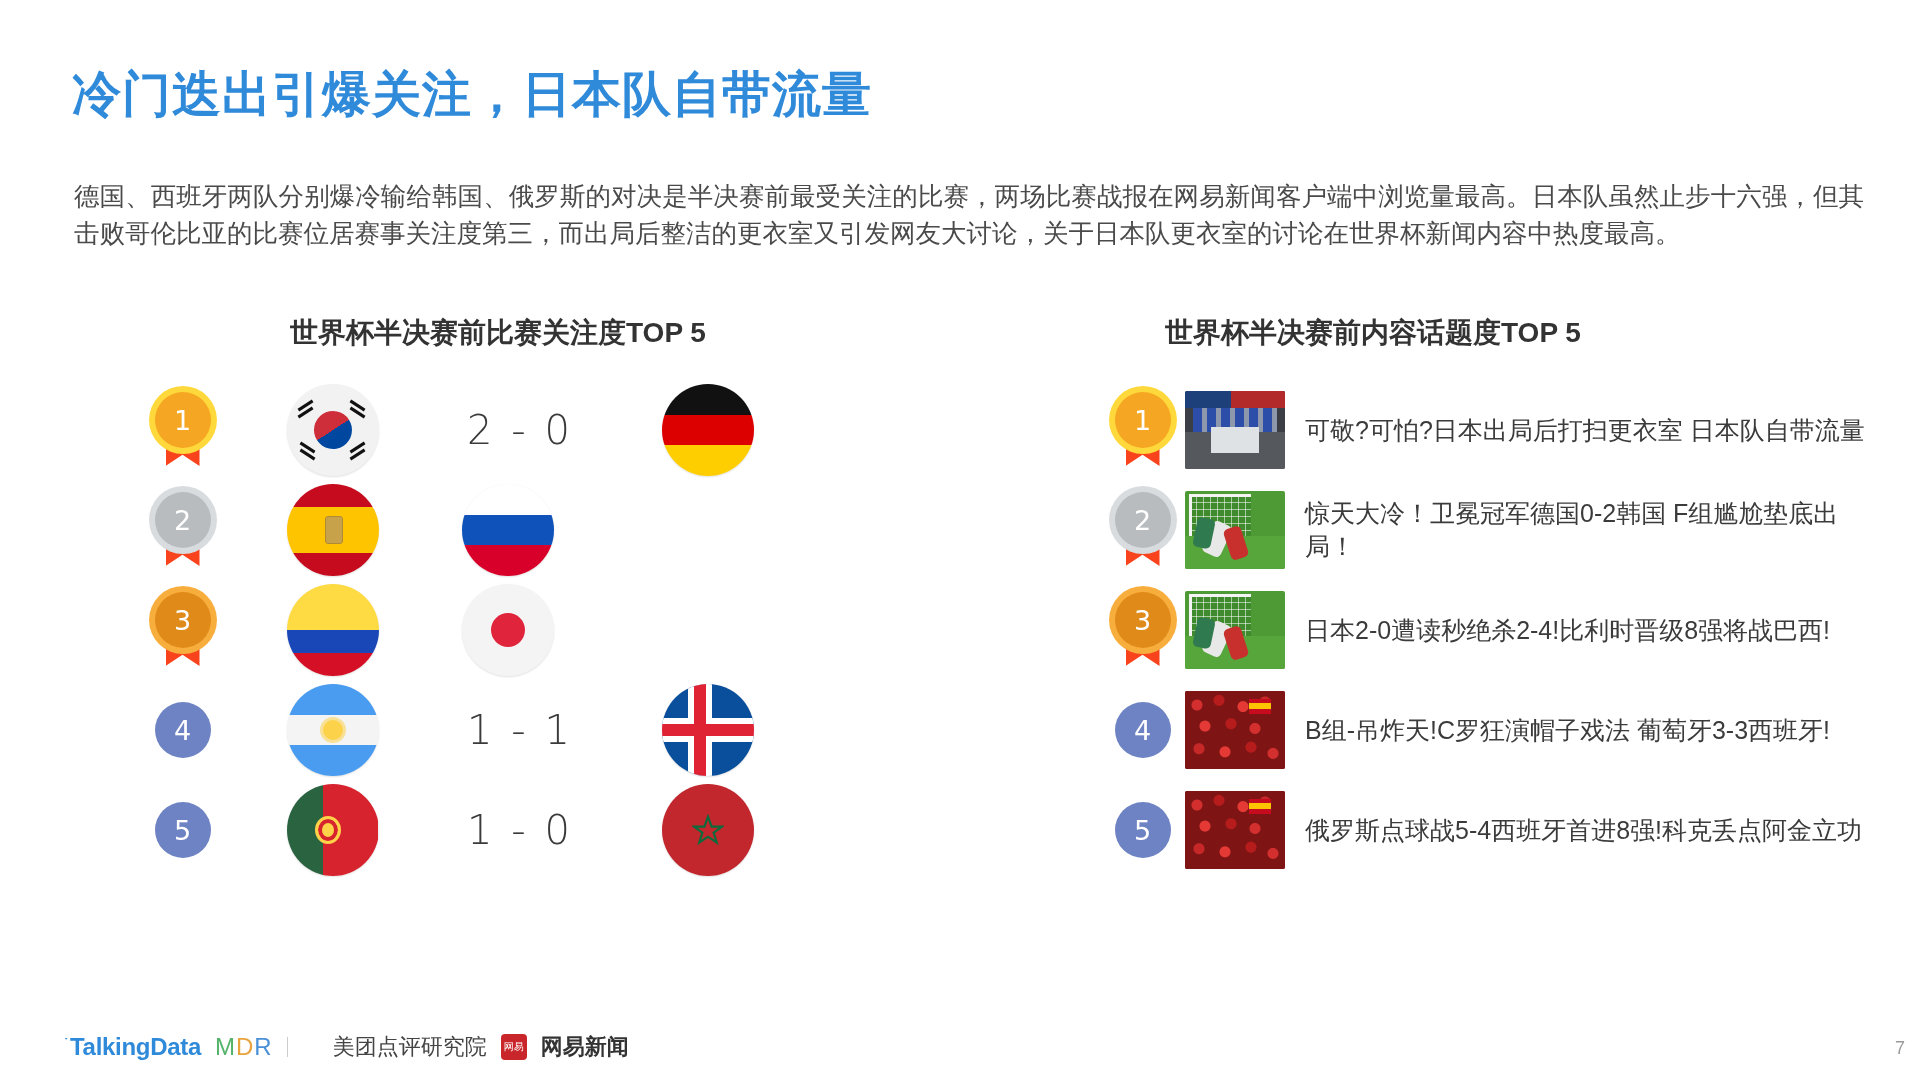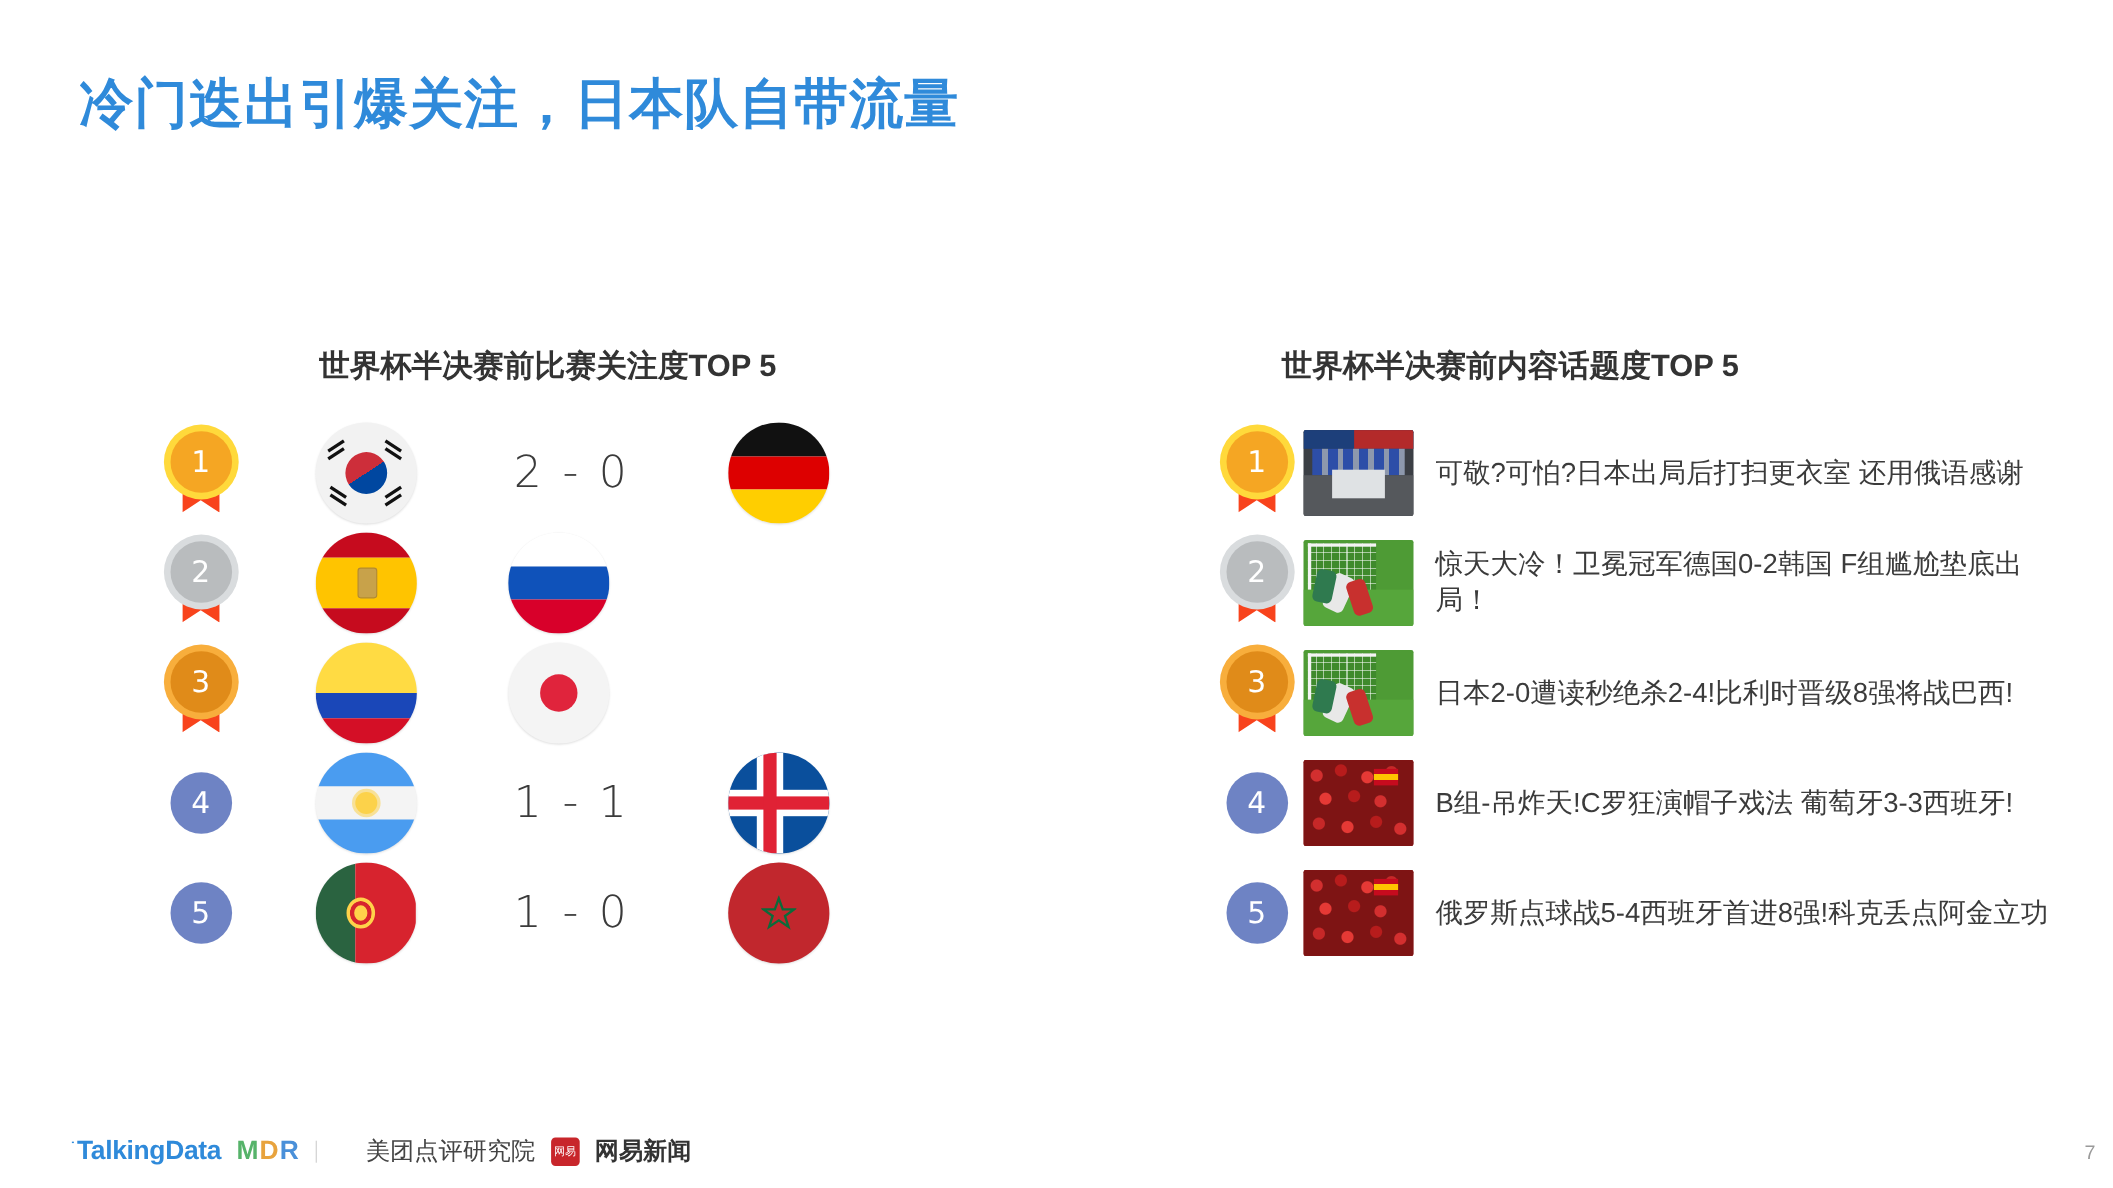--- a/index.html
+++ b/index.html
@@ -180,34 +180,35 @@
   
   .source {
     position: absolute; right: 22px; top: 992px;
     text-align: right; font-size: 17px; color: #8d8d8d; line-height: 25px;
   }
   .pagenum { position: absolute; right: 16px; top: 1038px; font-size: 18px; color: #9a9a9a; }
 
   .logos { position: absolute; left: 70px; top: 1032px; display:flex; align-items:center; gap:14px; }
   .logo-td { font-size: 24px; font-weight: bold; color:#2f8ada; letter-spacing:-.3px; position:relative; }
   .logo-td .dot { position:absolute; left:-6px; top:2px; font-size:13px; color:#2f8ada; }
-  .logo-mdr { font-size: 24px; font-weight: bold; letter-spacing:1px; }
+  .logo-mdr { font-size: 24px; font-weight: normal; letter-spacing:1px; }
   .logo-mdr .m { color:#56b36a; } .logo-mdr .d { color:#e8a33d; } .logo-mdr .r { color:#4a90d9; }
   .logo-divider { width:1px; height:20px; background:#cccccc; }
   .logo-meituan { font-size: 22px; color:#444;margin-left:31px; }
   .logo-netease-badge { width: 26px; height: 26px; background:#c8262b; border-radius:4px;
       display:flex; align-items:center; justify-content:center; color:#fff; font-size:10px; }
   .logo-netease { font-size: 22px; color:#333; font-weight:bold; }
 </style>
 </head>
 <body>
 
 <div class="page">
 
   <h1 class="title">冷门迭出引爆关注，日本队自带流量</h1>
+  <p class="intro">德国、西班牙两队分别爆冷输给韩国、俄罗斯的对决是半决赛前最受关注的比赛，两场比赛战报在网易新闻客户端中浏览量最高。日本队虽然止步十六强，但其击败哥伦比亚的比赛位居赛事关注度第三，而出局后整洁的更衣室又引发网友大讨论，关于日本队更衣室的讨论在世界杯新闻内容中热度最高。</p>
 
   <h2 class="sec-title left">世界杯半决赛前比赛关注度TOP 5</h2>
   <h2 class="sec-title right">世界杯半决赛前内容话题度TOP 5</h2>
 
   <div class="left-panel" id="left-panel">
       <div class="match-row">
         <div class="rank-cell">
           <div class="badge gold">
             <div class="ribbon"></div>
             <div class="disc">1</div>
@@ -339,21 +340,21 @@
             <div class="disc">1</div>
           </div>
         </div>
         <div class="thumb th-lockerroom">
           <div class="lr-wall"></div>
           <div class="lr-red"></div>
           <div class="lr-seats"></div>
           <div class="lr-floor"></div>
           <div class="lr-table"></div>
         </div>
-        <div class="topic-text">可敬?可怕?日本出局后打扫更衣室 还用俄语感谢</div>
+        <div class="topic-text">可敬?可怕?日本出局后打扫更衣室 日本队自带流量</div>
       </div>
       <div class="topic-row">
         <div class="topic-rank">
           <div class="badge silver">
             <div class="ribbon"></div>
             <div class="disc">2</div>
           </div>
         </div>
         <div class="thumb th-pitch">
           <div class="goalnet"></div>

